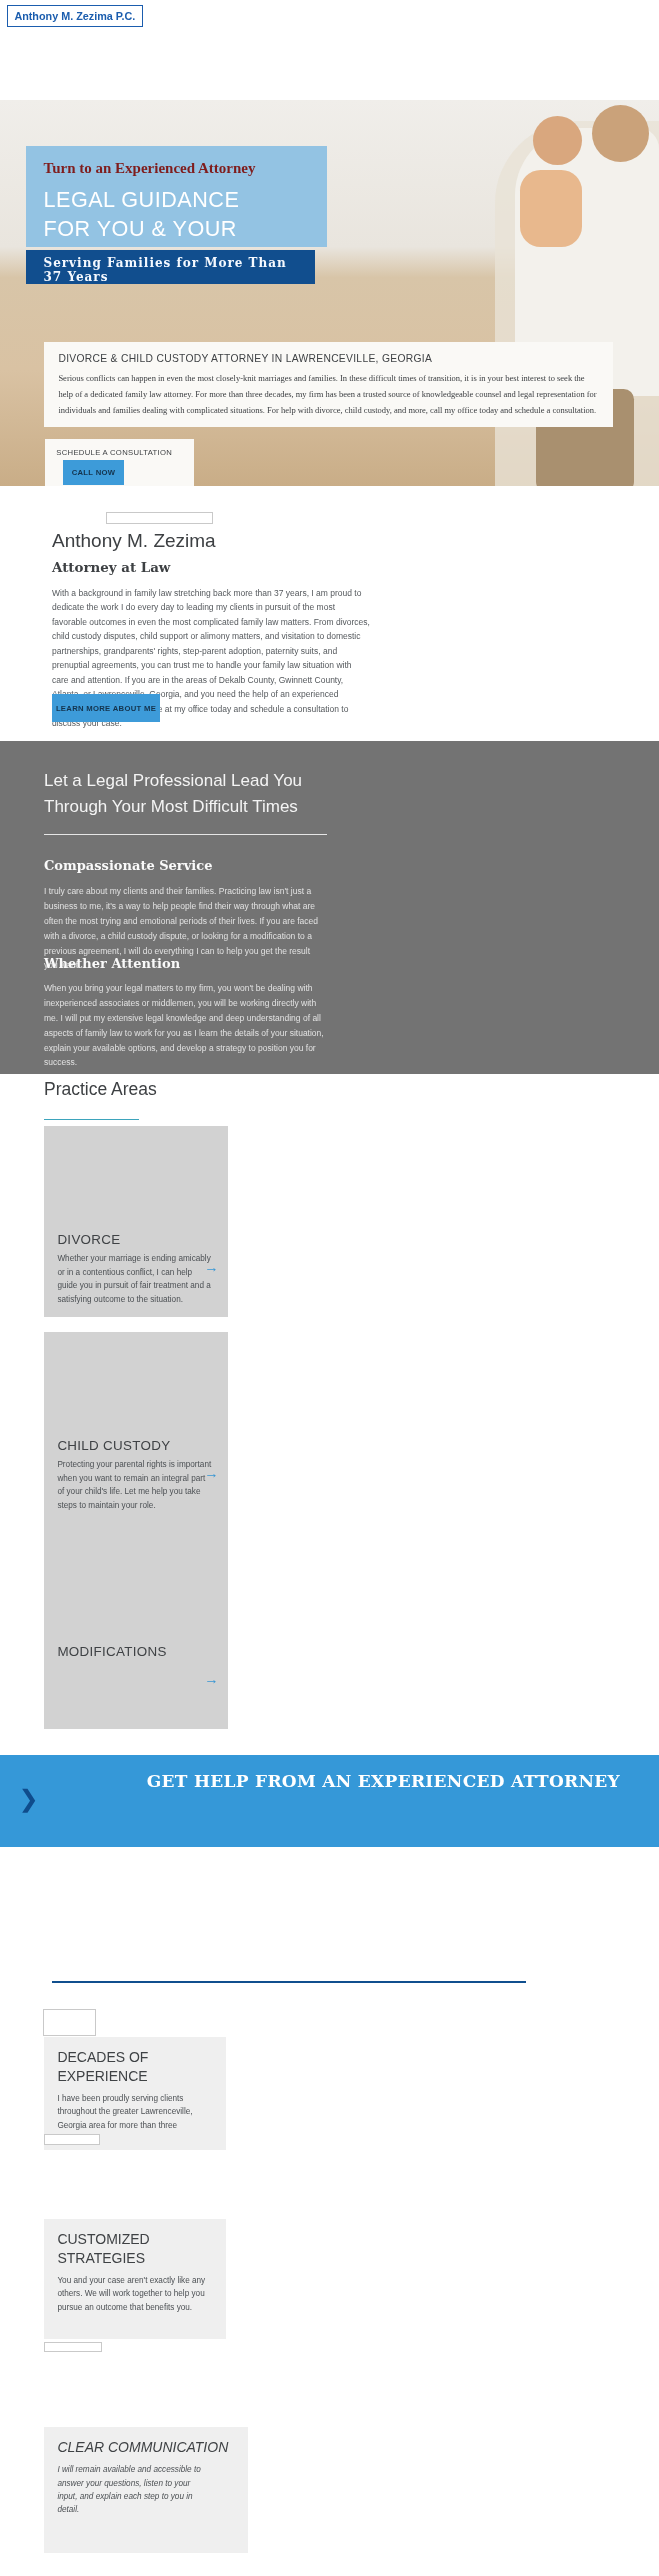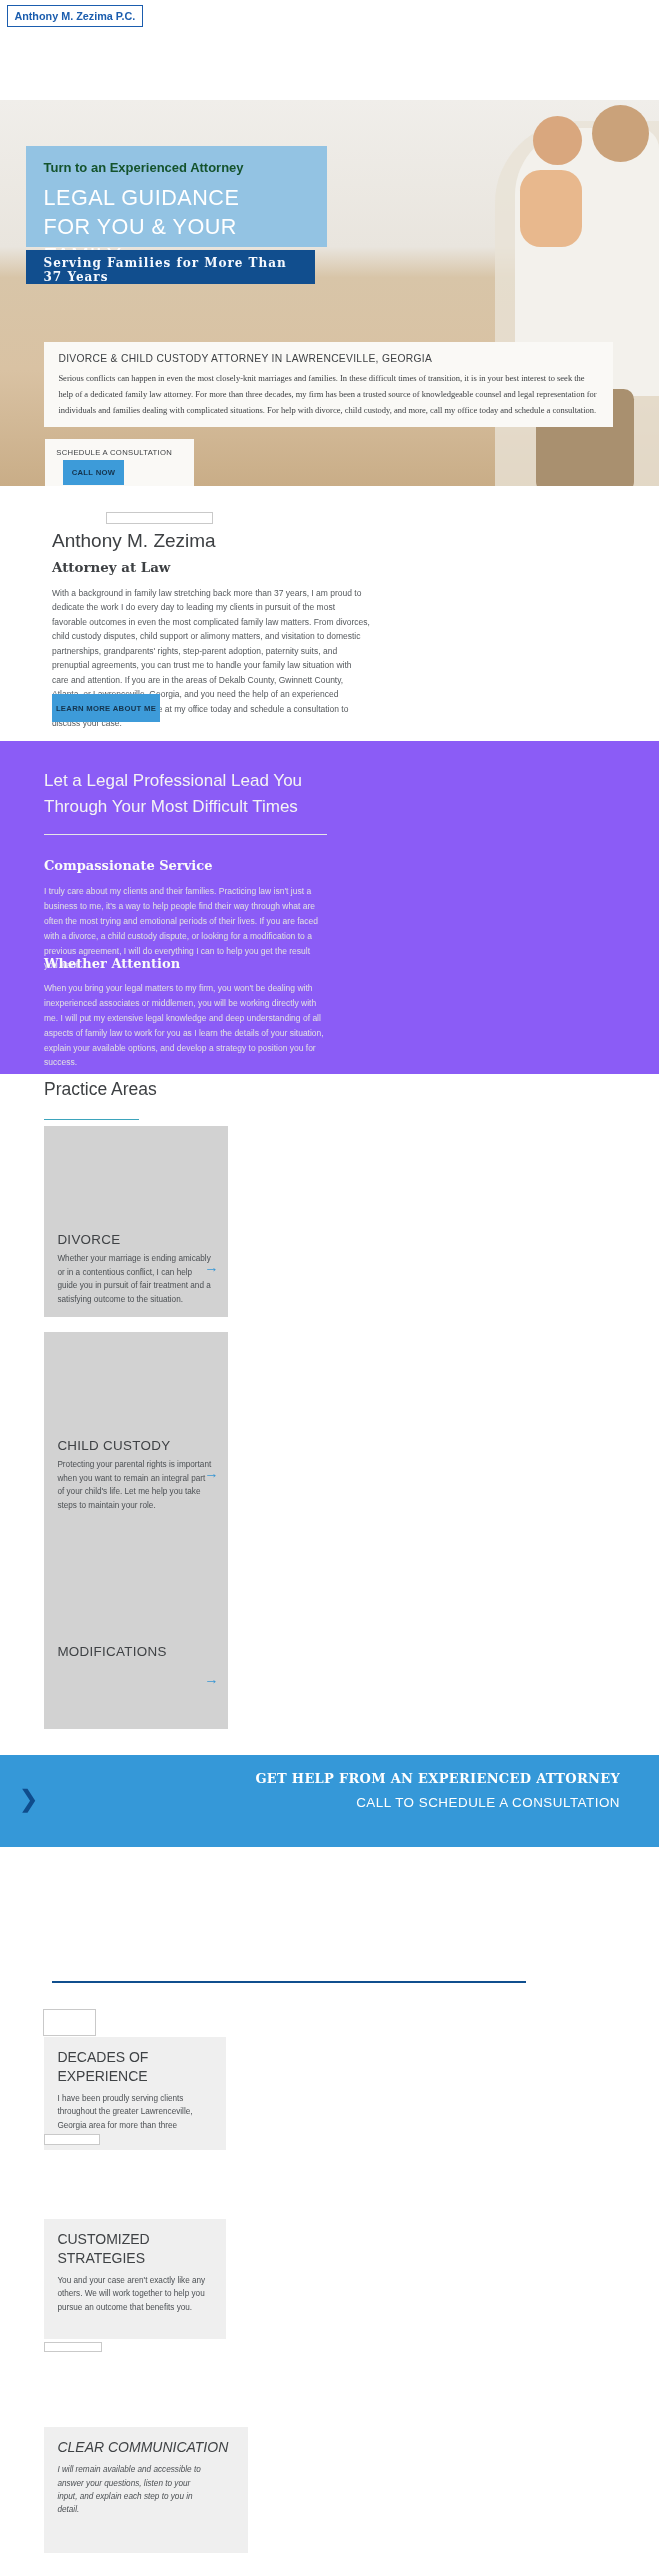--- a/index.html
+++ b/index.html
@@ -9,61 +9,61 @@
   .abs { position:absolute; }
 
   
   .logo-box { border:1px solid #1b5dae; color:#1b5dae; font-weight:bold; font-size:10.8px;
               padding:4.1px 6.2px; display:inline-block; background:#fff; }
 
   
   .hero { background:linear-gradient(180deg,#f0eeea 0%,#e9e5de 38%,#d8c5a8 46%,#d9c2a3 70%,#c9ad87 100%); overflow:hidden; }
   .blob { position:absolute; }
   .hero-overlay { background:#93c3e3; color:#ffffff; padding:14.4px 17.5px; }
-  .hero-eyebrow { font-family:Liberation Sans, sans-serif; font-weight:bold; font-size:13px; color:#14532d; }
+  .hero-eyebrow { font-family:Liberation Serif, serif; font-weight:bold; font-size:15px; color:#7f1d1d; }
   .hero-title { font-size:21.6px; font-weight:400; letter-spacing:0.5px; line-height:1.35; margin-top:7.2px; color:#ffffff; }
   .hero-banner { background:#114e8e; color:#f5f9ff; font-family:"DejaVu Serif","Liberation Serif",serif;
                  font-weight:bold; font-size:12px; letter-spacing:1px; display:flex; align-items:flex-end; padding:0 17.5px; }
 
   
   .intro-card { background:#faf9f6; padding:11.3px 14.4px; }
   .intro-heading { font-size:10.3px; letter-spacing:0.3px; color:#3f4245; font-weight:400; }
   .intro-body { font-family:"Liberation Serif",serif; font-size:8.5px; line-height:1.85; color:#3a3d40; margin-top:7.2px; }
   .schedule-card { background:#faf9f6; padding:9.3px 11.3px; }
   .schedule-label { font-size:7.7px; color:#3f4245; letter-spacing:0.3px; }
   .btn-blue { background:#3d9bd9; color:#14334d; font-weight:bold; font-size:7.7px; letter-spacing:0.3px;
               border:none; display:inline-flex; align-items:center; justify-content:center; cursor:pointer; }
 
   
   .ph-box { border:0.5px solid #c9c9c9; background:#ffffff; }
   .about-name { font-size:19px; font-weight:400; color:#3d4043; }
   .about-role { font-family:"DejaVu Serif","Liberation Serif",serif; font-weight:bold; font-size:13.4px; color:#3d4043; }
   .body-text { font-size:8.5px; line-height:1.7; color:#55595d; }
 
   
-  .gray-band { background:#8b5cf6; color:#eeeeee; }
+  .gray-band { background:#737373; color:#eeeeee; }
   .band-heading { font-size:17px; font-weight:400; color:#f4f4f4; line-height:1.55; }
   .band-rule { border:none; border-top:0.5px solid #e6e6e6; }
   .band-sub { font-family:"DejaVu Serif","Liberation Serif",serif; font-weight:bold; font-size:13px; color:#fafafa; }
   .band-body { font-size:8.5px; line-height:1.75; color:#e2e2e2; }
 
   .arrow-icon { color:#3a97d4; font-size:14.4px; font-weight:bold; }
 
   
   .sec-heading { font-size:17.5px; font-weight:400; color:#3d4043; }
   .teal-rule { height:1px; background:#3da4bc; }
   .p-card { background:#d2d2d2; padding:0 13.4px; }
   .p-card .img-space { height:106px; }
   .p-title { font-size:13.4px; color:#3f4245; letter-spacing:0.3px; font-weight:400; }
   .p-body { font-size:8.2px; line-height:1.65; color:#4c5054; margin-top:5.2px; width:155px; }
   .p-arrow { position:absolute; right:9.3px; top:133px; }
 
   
   .cta-band { background:#3598d8; color:#fff; text-align:right; padding:15.5px 39px 0 0; }
-  .cta-line1 { font-family:"DejaVu Serif","Liberation Serif",serif; font-weight:bold; font-size:13px; letter-spacing:0.3px; }
+  .cta-line1 { font-family:"DejaVu Serif","Liberation Serif",serif; font-weight:bold; font-size:17px; letter-spacing:0.3px; }
   .cta-line2 { font-size:13.4px; font-weight:400; margin-top:9.3px; letter-spacing:0.5px; }
   .cta-chevron { color:#0f4c8c; font-size:24px; }
 
   
   .why-heading { font-size:15px; font-weight:400; color:#3b3e41; text-align:center; letter-spacing:0.3px; }
   .navy-rule { height:1.5px; background:#104f8e; }
   .w-card { background:#efefef; padding:11.3px 13.4px; }
   .w-title { font-size:14px; color:#3f4245; font-weight:400; line-height:1.35; }
   .w-body { font-size:8.2px; line-height:1.6; color:#4c5054; margin-top:6.2px; width:155px; }
 </style>
@@ -145,21 +145,20 @@
 
     <div class="abs p-card" style="left:44px;top:464px;width:184px;height:191px;">
       <div class="img-space"></div>
       <div class="p-title">MODIFICATIONS</div>
       <span class="p-arrow arrow-icon">→</span>
     </div>
   </div>
 
   <div class="abs cta-band" style="left:0;top:1755px;width:659px;height:92px;">
     <div class="cta-line1">GET HELP FROM AN EXPERIENCED ATTORNEY</div>
-    <div class="cta-line2">CALL TO SCHEDULE A CONSULTATION</div>
     <span class="abs cta-chevron" style="left:18.5px;top:30px;">❯</span>
   </div>
 
   <div class="abs" style="left:0;top:1847px;width:659px;height:742px;background:#ffffff;">
     <div class="abs navy-rule" style="left:52px;top:134px;width:474px;"></div>
 
     <div class="abs ph-box" style="left:43px;top:162px;width:53px;height:27px;"></div>
     <div class="abs w-card" style="left:44px;top:190px;width:182px;height:113px;">
       <div class="w-title" style="width:118px;">DECADES OF EXPERIENCE</div>
       <div class="w-body">I have been proudly serving clients throughout the greater Lawrenceville, Georgia area for more than three decades.</div>

